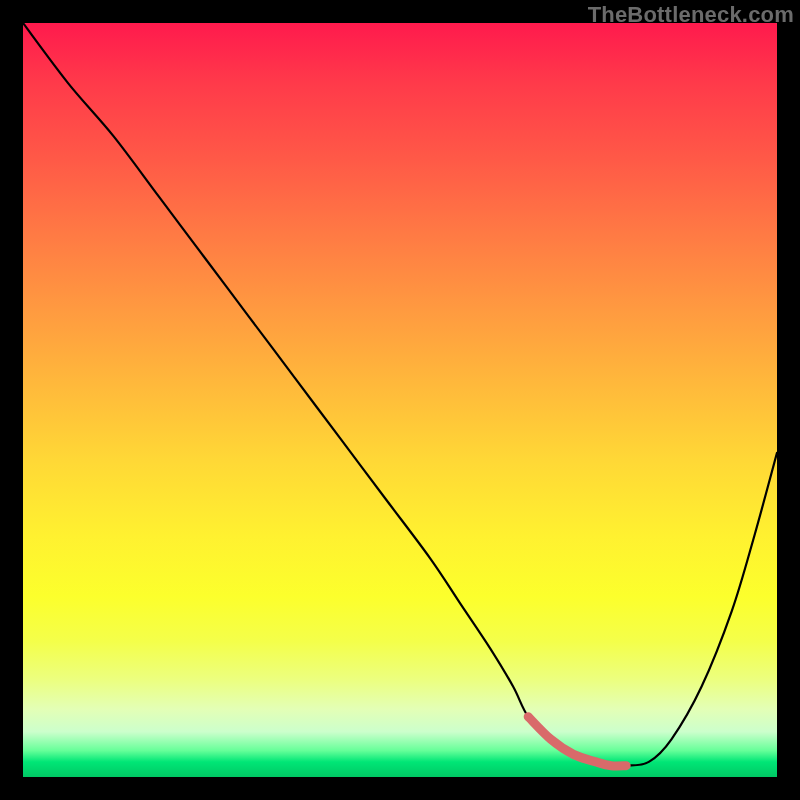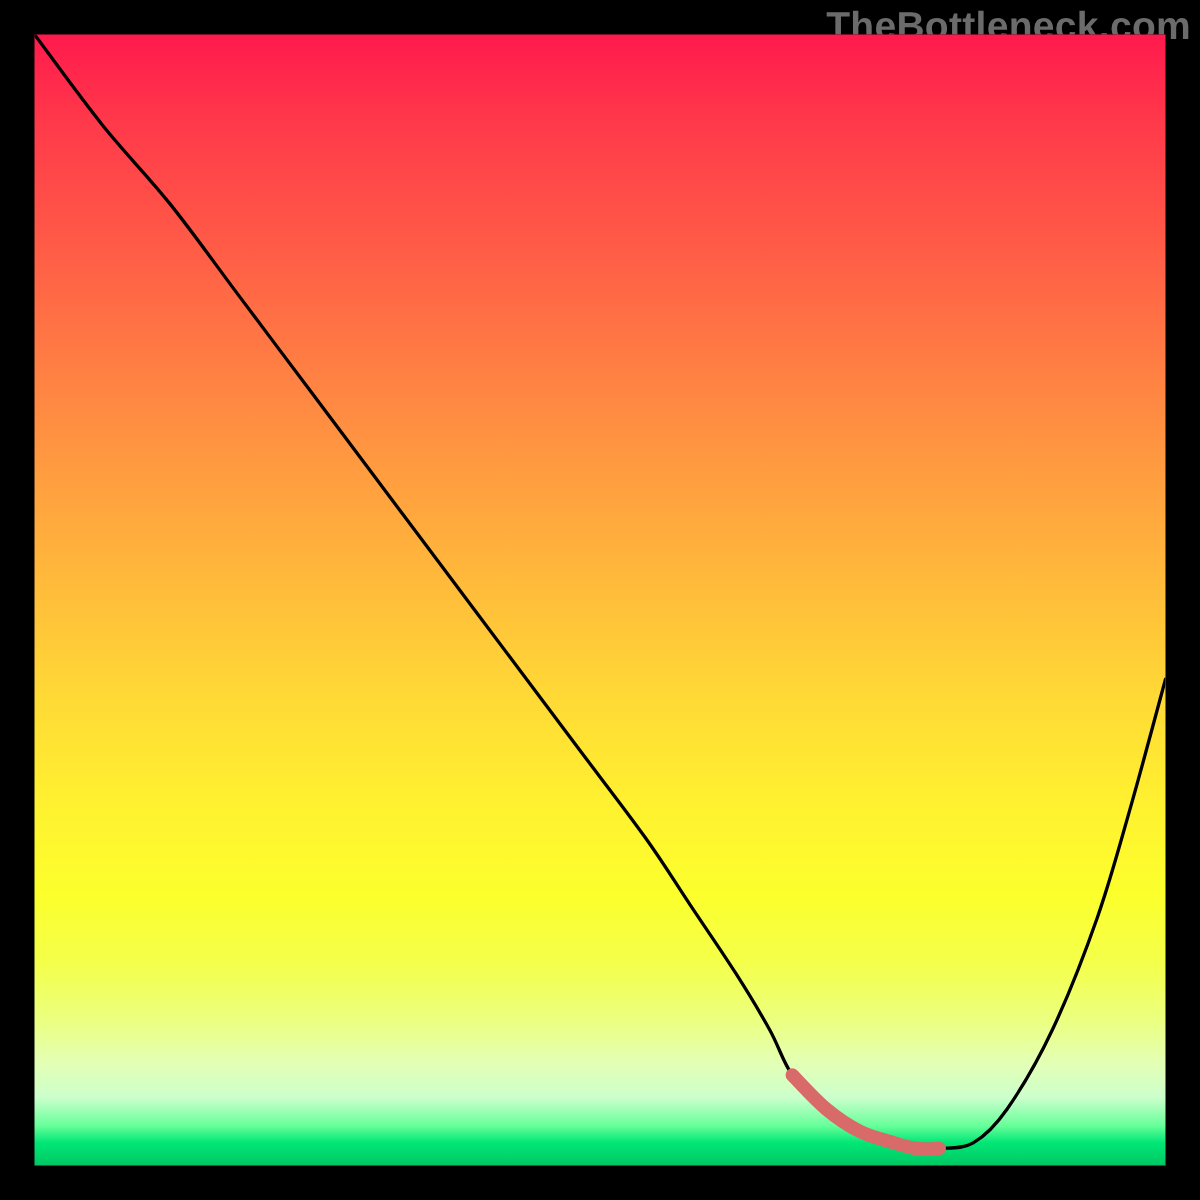--- a/index.html
+++ b/index.html
@@ -51,21 +51,21 @@
     top: 0;
     width: 754px;
     height: 754px;
     pointer-events: none;
   }
   .watermark {
     position: absolute;
     top: 2px;
     right: 6px;
     color: #6b6b6b;
-    font-size: 26px;
+    font-size: 22px;
     font-weight: 600;
     letter-spacing: 0.2px;
     user-select: none;
     margin-left: 32px;
   }
 </style>
 </head>
 <body>
 
 <div class="watermark">TheBottleneck.com</div>

